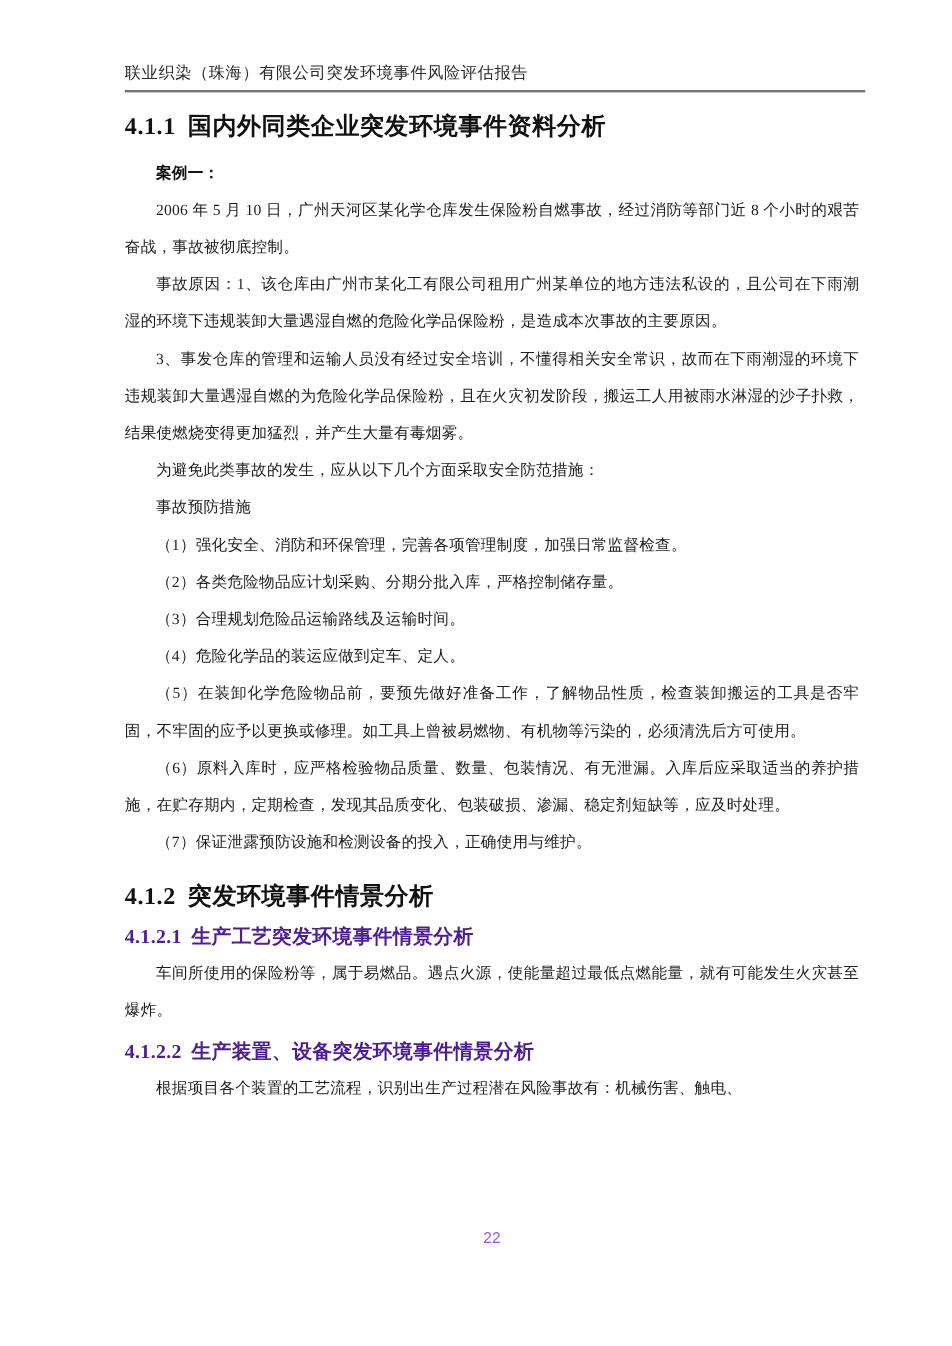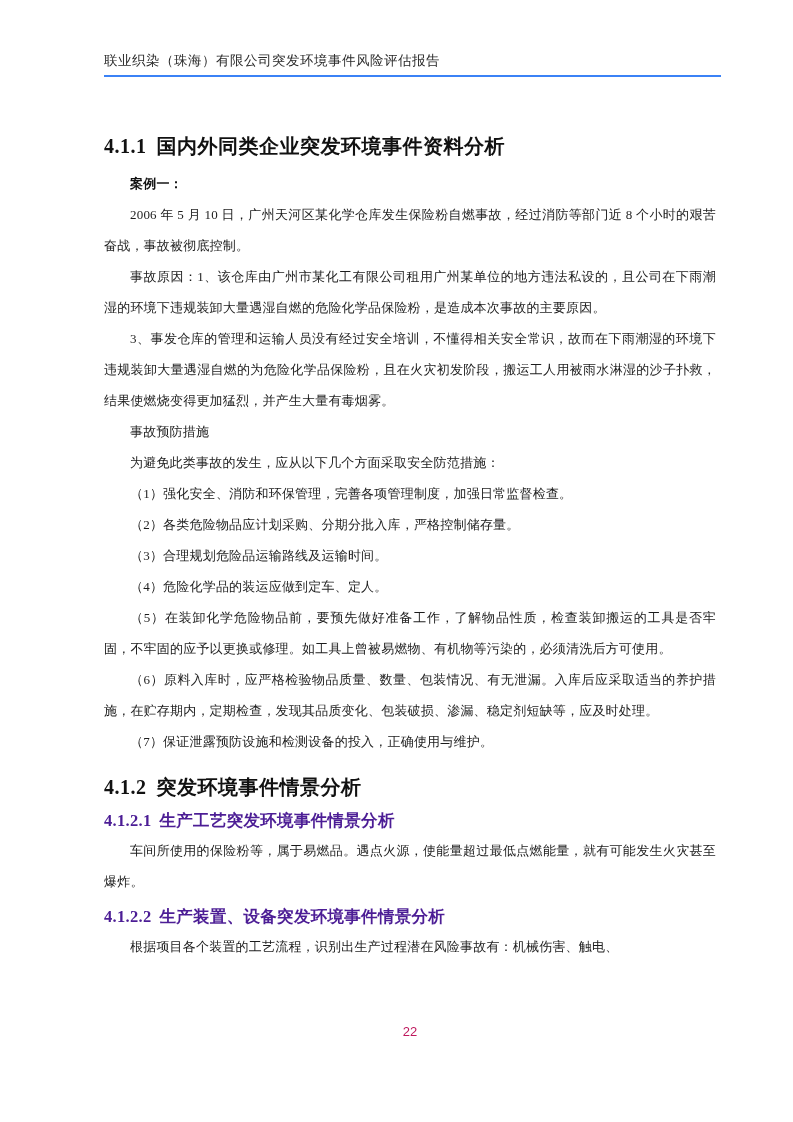--- a/index.html
+++ b/index.html
@@ -16,28 +16,27 @@
   }
   .page-header {
     position: absolute;
     top: 52px;
     left: 104px;
     width: 617px;
     font-size: 13.5px;
     letter-spacing: 0.5px;
     color: #2a2a2a;
     padding-bottom: 5px;
-    border-bottom: 2px solid #3b82f6;
+    border-bottom: 2px solid #737373;
   }
   .content {
     position: absolute;
     top: 88px;
     left: 104px;
     width: 612px;
-    margin-top: 40px;
   }
   .h-level1 {
     font-size: 20px;
     line-height: 28px;
     font-weight: 700;
     color: #111111;
     padding-top: 4px;
     margin-bottom: 8px;
     letter-spacing: 0.5px;
   }
@@ -62,21 +61,21 @@
     color: #1c1c1c;
   }
   .para.bold { font-weight: 700; color: #111111; }
   .page-footer {
     position: absolute;
     top: 1024px;
     left: 104px;
     width: 612px;
     text-align: center;
     font-size: 13px;
-    color: #be185d;
+    color: #8b5cf6;
     font-family: "Liberation Sans", "DejaVu Sans", sans-serif;
   }
 </style>
 </head>
 <body>
 
 <div class="page">
 
   <div class="page-header">
     <span>联业织染（珠海）有限公司突发环境事件风险评估报告</span>
@@ -89,23 +88,23 @@
     </div>
 
     <p class="para bold">案例一：</p>
 
     <p class="para">2006 年 5 月 10 日，广州天河区某化学仓库发生保险粉自燃事故，经过消防等部门近 8 个小时的艰苦奋战，事故被彻底控制。</p>
 
     <p class="para">事故原因：1、该仓库由广州市某化工有限公司租用广州某单位的地方违法私设的，且公司在下雨潮湿的环境下违规装卸大量遇湿自燃的危险化学品保险粉，是造成本次事故的主要原因。</p>
 
     <p class="para">3、事发仓库的管理和运输人员没有经过安全培训，不懂得相关安全常识，故而在下雨潮湿的环境下违规装卸大量遇湿自燃的为危险化学品保险粉，且在火灾初发阶段，搬运工人用被雨水淋湿的沙子扑救，结果使燃烧变得更加猛烈，并产生大量有毒烟雾。</p>
 
+    <p class="para">为避免此类事故的发生，应从以下几个方面采取安全防范措施：</p>
+
     <p class="para">事故预防措施</p>
-
-    <p class="para">为避免此类事故的发生，应从以下几个方面采取安全防范措施：</p>
 
     <p class="para">（1）强化安全、消防和环保管理，完善各项管理制度，加强日常监督检查。</p>
     <p class="para">（2）各类危险物品应计划采购、分期分批入库，严格控制储存量。</p>
     <p class="para">（3）合理规划危险品运输路线及运输时间。</p>
     <p class="para">（4）危险化学品的装运应做到定车、定人。</p>
     <p class="para">（5）在装卸化学危险物品前，要预先做好准备工作，了解物品性质，检查装卸搬运的工具是否牢固，不牢固的应予以更换或修理。如工具上曾被易燃物、有机物等污染的，必须清洗后方可使用。</p>
     <p class="para">（6）原料入库时，应严格检验物品质量、数量、包装情况、有无泄漏。入库后应采取适当的养护措施，在贮存期内，定期检查，发现其品质变化、包装破损、渗漏、稳定剂短缺等，应及时处理。</p>
     <p class="para">（7）保证泄露预防设施和检测设备的投入，正确使用与维护。</p>
 
     <div class="h-level1 second">

